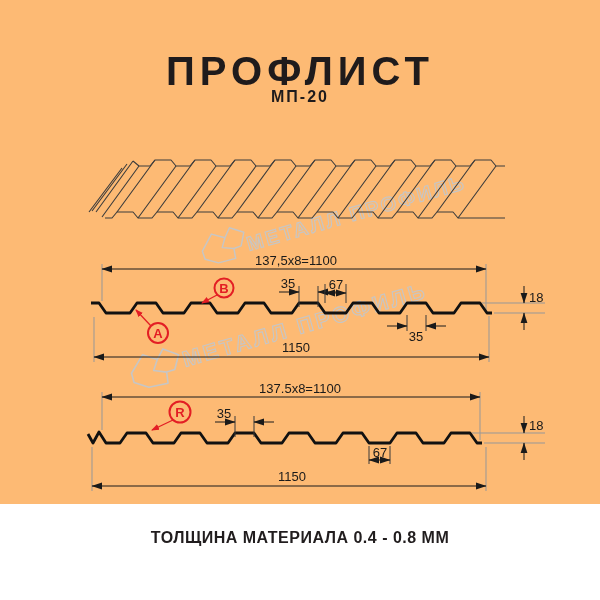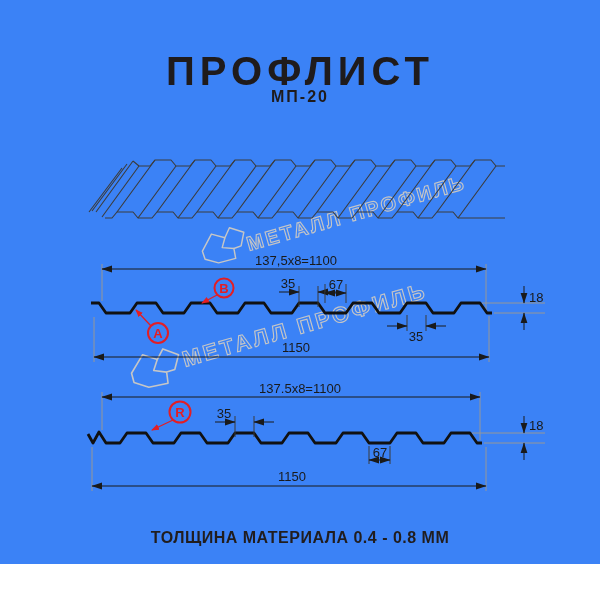--- a/index.html
+++ b/index.html
@@ -1,17 +1,17 @@
 <!DOCTYPE html>
 <html><head>
 <meta charset="utf-8">
 <style>
   html,body{margin:0;padding:0;background:#ffffff;width:600px;height:600px;overflow:hidden;
     font-family:"Liberation Sans", sans-serif;}
-  .stage{position:relative;width:600px;height:564px;background:#3b82f6;}
+  .stage{position:relative;width:600px;height:504px;background:#fdba74;}
   svg{display:block;}
   text{font-family:"Liberation Sans", sans-serif;}
   .title-txt{font-weight:bold;font-size:40px;letter-spacing:5px;fill:#1f1b1c;}
   .subtitle-txt{font-weight:bold;font-size:16px;letter-spacing:2px;fill:#1f1b1c;}
   .footer-txt{font-weight:bold;font-size:16px;letter-spacing:0.5px;fill:#211d1e;}
   .dim-txt{font-size:13px;fill:#1a1a1a;}
   .callout-txt{font-size:13px;font-weight:bold;fill:#e31e24;}
   .wm-txt{font-size:20px;font-weight:bold;letter-spacing:2.5px;fill:none;stroke:#c6c6c6;stroke-width:1.1px;}
   .wm-txt2{font-size:22px;letter-spacing:3px;}
   .profile-line{fill:none;stroke:#111;stroke-width:2.8;stroke-linejoin:round;stroke-linecap:butt;}

